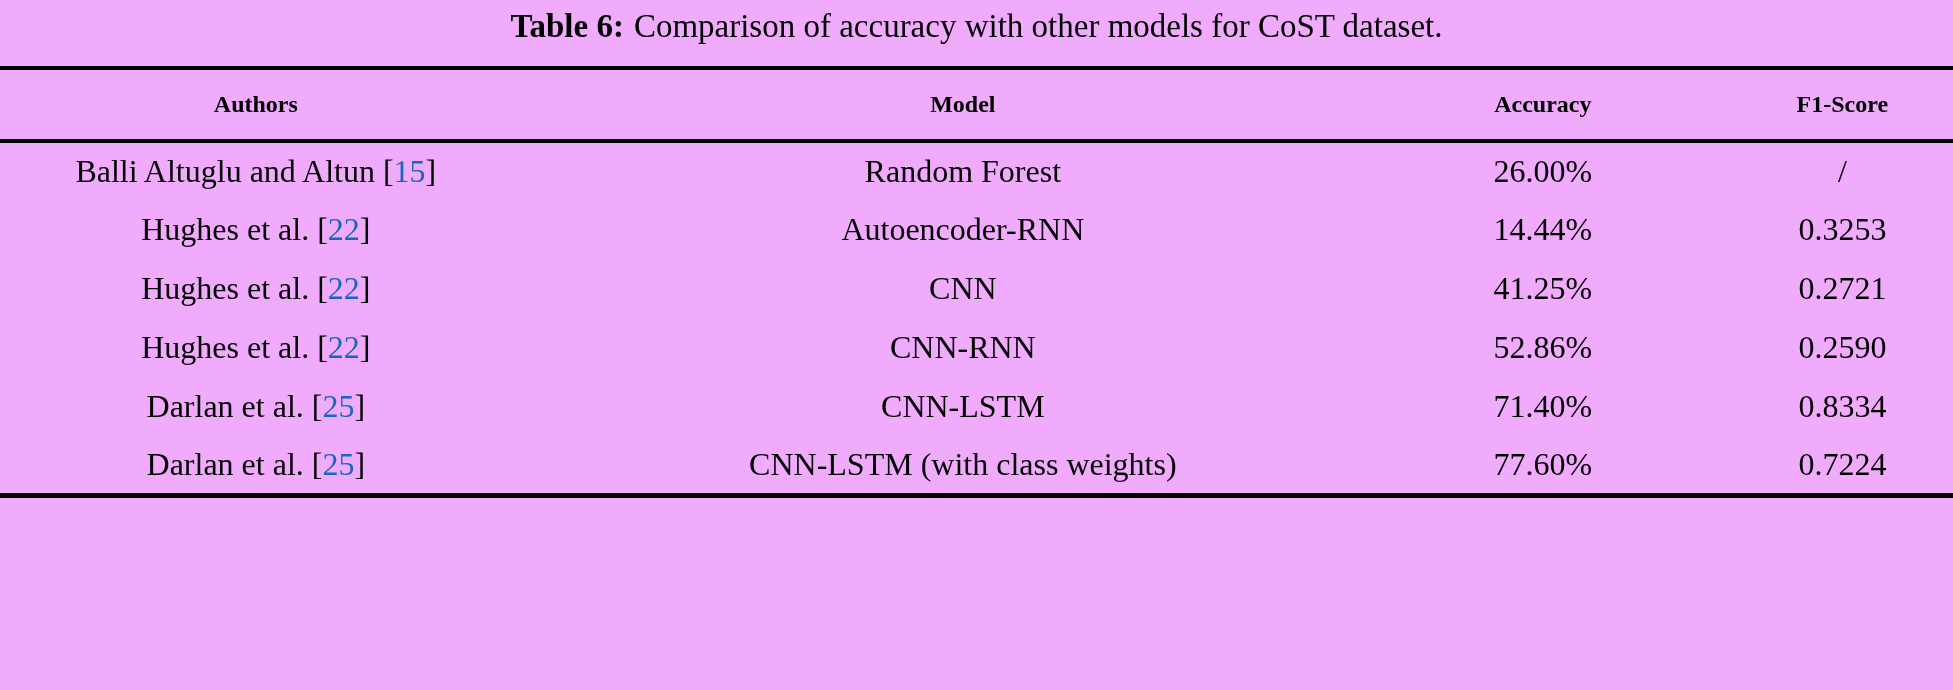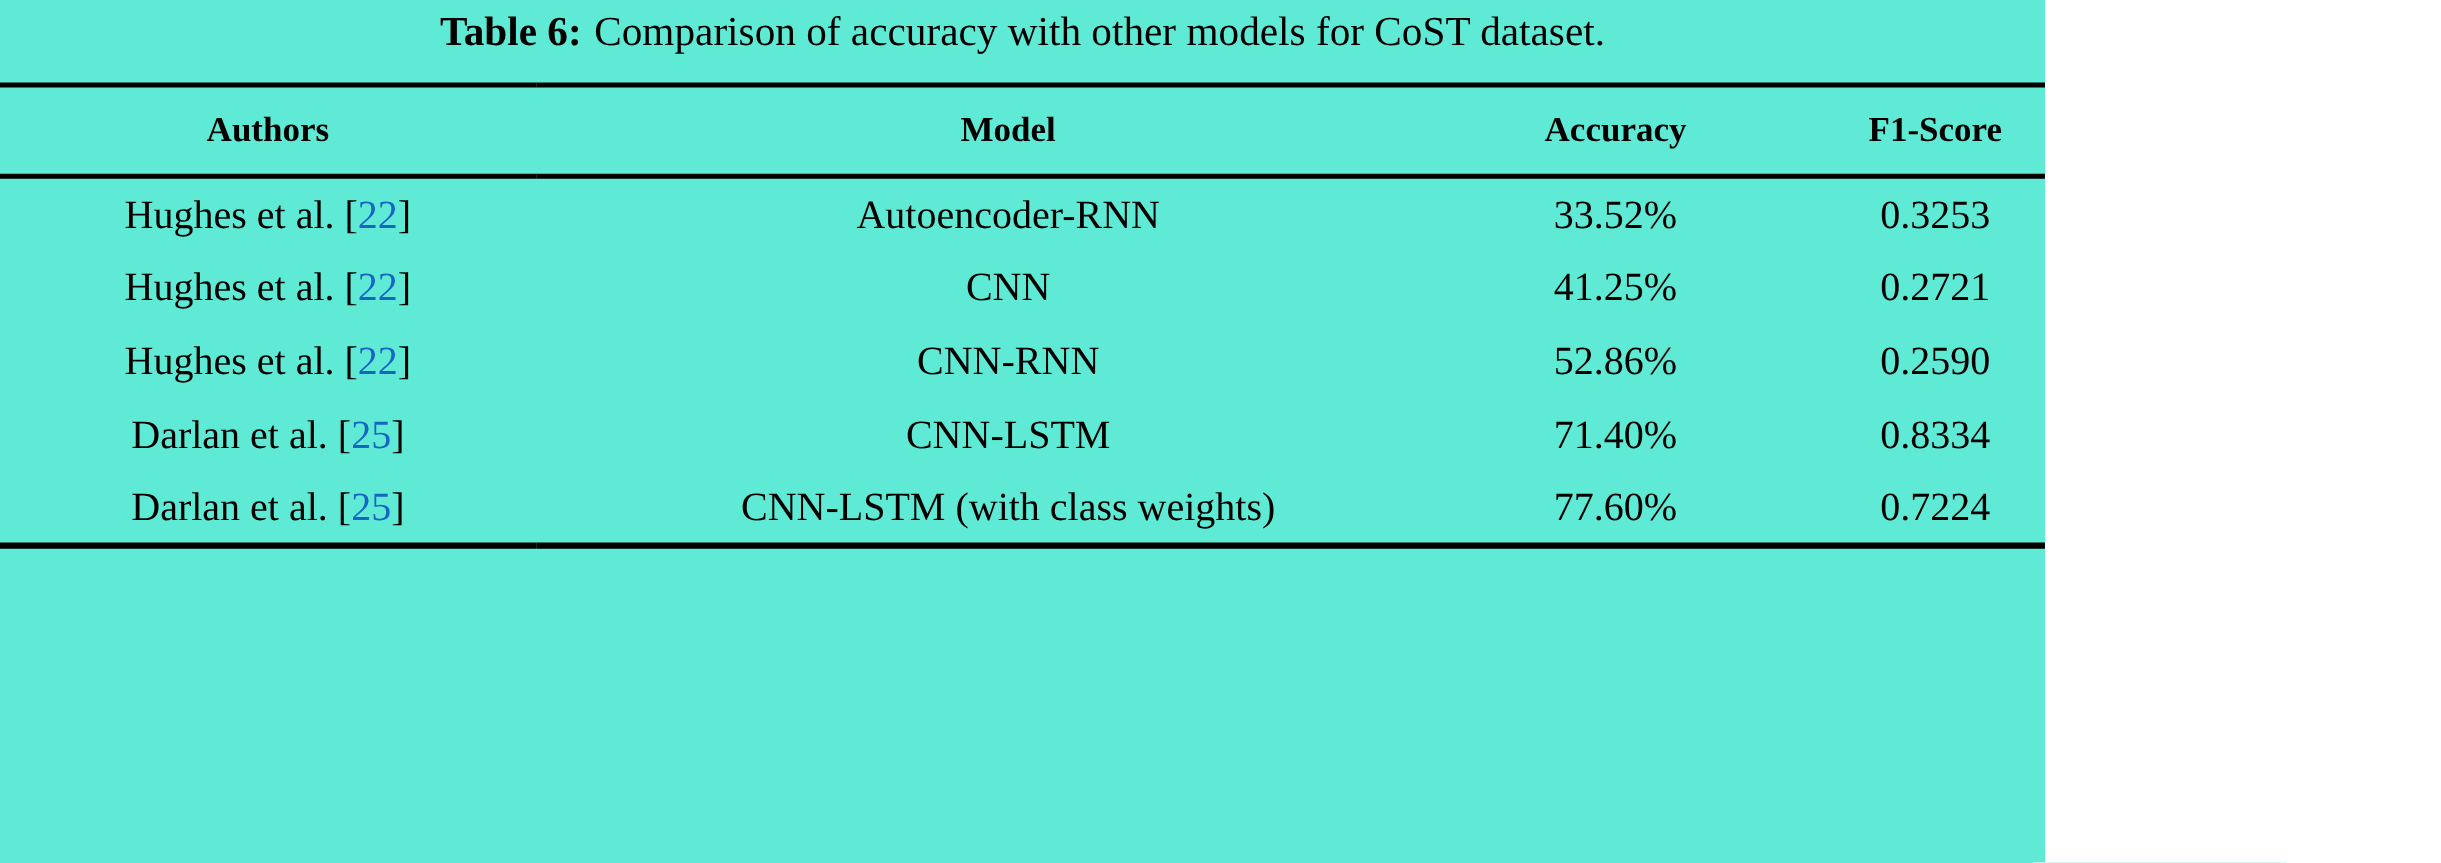--- a/index.html
+++ b/index.html
@@ -2,23 +2,23 @@
 <html><head>
 <meta charset="utf-8">
 <style>
   html, body {
     margin: 0;
     padding: 0;
     background: #ffffff;
   }
   .figure {
     position: relative;
-    width: 1636px;
+    width: 1953px;
     height: 690px;
-    background: #5eead4;
+    background: #f0abfc;
     font-family: "Liberation Serif", "DejaVu Serif", serif;
     color: #000000;
     overflow: hidden;
   }
   .caption {
     height: 66px;
     padding-top: 4px;
     text-align: center;
     font-size: 33px;
     line-height: 44px;
@@ -35,21 +35,21 @@
     border-collapse: collapse;
     table-layout: fixed;
     border-top: 4px solid #000000;
     border-bottom: 5px solid #000000;
   }
   thead tr {
     border-bottom: 4px solid #000000;
     height: 73px;
   }
   th {
-    font-size: 28px;
+    font-size: 24px;
     font-weight: bold;
     text-align: center;
     vertical-align: middle;
     padding: 0;
   }
   tbody tr {
     height: 59px;
   }
   td {
     font-size: 32px;
@@ -90,24 +90,30 @@
     <thead>
       <tr>
         <th>Authors</th>
         <th>Model</th>
         <th>Accuracy</th>
         <th class="f1-col">F1-Score</th>
       </tr>
     </thead>
     <tbody id="table-body">
 
+    <tr>
+          <td><span>Balli Altuglu and Altun</span><span><span class="bracket"> [</span><a class="cite">15</a><span class="bracket">]</span></span></td>
+          <td>Random Forest</td>
+          <td>26.00%</td>
+          <td class="f1-col">/</td>
+        </tr>
         <tr>
           <td><span>Hughes et al.</span><span><span class="bracket"> [</span><a class="cite">22</a><span class="bracket">]</span></span></td>
           <td>Autoencoder-RNN</td>
-          <td>33.52%</td>
+          <td>14.44%</td>
           <td class="f1-col">0.3253</td>
         </tr>
         <tr>
           <td><span>Hughes et al.</span><span><span class="bracket"> [</span><a class="cite">22</a><span class="bracket">]</span></span></td>
           <td>CNN</td>
           <td>41.25%</td>
           <td class="f1-col">0.2721</td>
         </tr>
         <tr>
           <td><span>Hughes et al.</span><span><span class="bracket"> [</span><a class="cite">22</a><span class="bracket">]</span></span></td>

